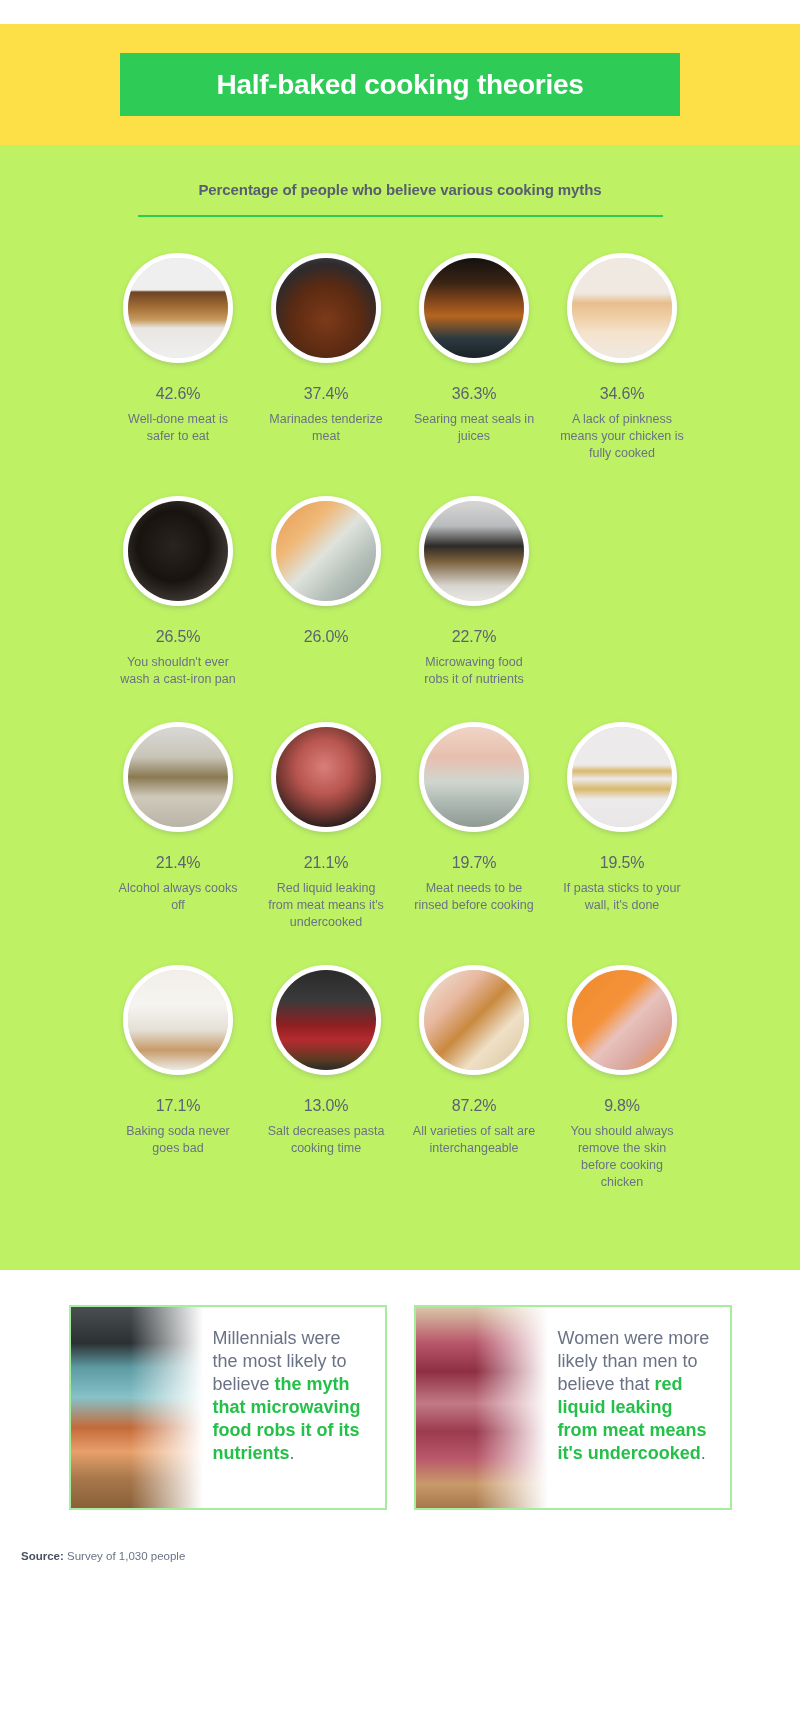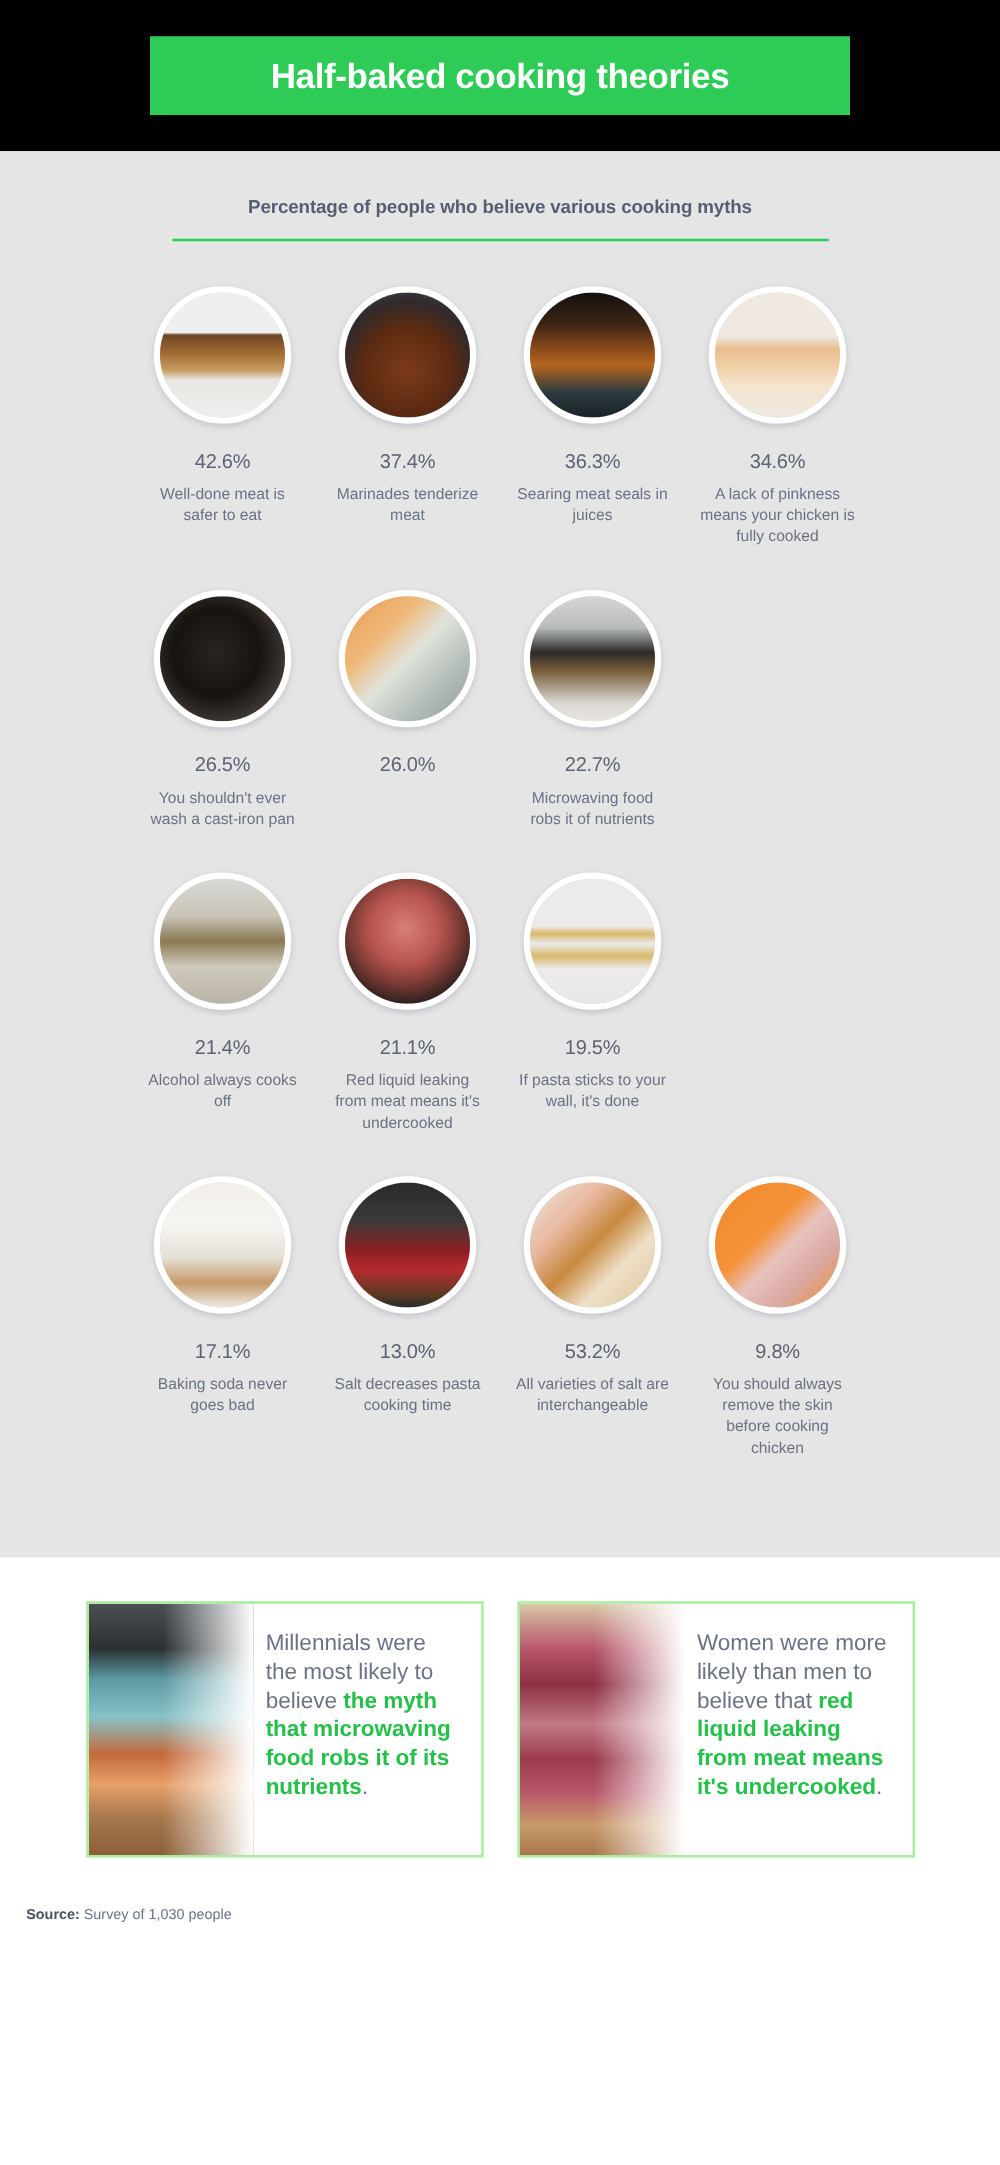--- a/index.html
+++ b/index.html
@@ -6,44 +6,45 @@
   html, body {
     width:800px; height:1732px;
     font-family:"Liberation Sans", sans-serif;
     background:#ffffff;
     overflow:hidden;
   }
   .page { width:800px; height:1732px; position:relative; background:#ffffff; }
 
   
   .header {
-    background:#000000;
+    background:#fde047;
     height:121px;
     display:flex;
     align-items:center;
     justify-content:center;
+    margin-top:24px;
   }
   .title-plate {
     background:#2ecc57;
     width:560px;
     height:63px;
     display:flex;
     align-items:center;
     justify-content:center;
   }
   .title-plate .title-text {
     color:#ffffff;
     font-size:28px;
     font-weight:bold;
     letter-spacing:-0.3px;
   }
 
   
   .panel {
-    background:#e5e5e5;
+    background:#bef264;
     padding-top:36px;
     padding-bottom:30px;
     height:1125px;
   }
   .subtitle-wrap { text-align:center; }
   .subtitle {
     font-size:15px;
     font-weight:bold;
     color:#575e70;
     letter-spacing:-0.1px;
@@ -236,20 +237,27 @@
         </div>
         <div class="cell">
           <div class="photo">
             <div class="img ph10"></div>
           </div>
           <div class="pct">21.1%</div>
           <div class="label">Red liquid leaking from meat means it's undercooked</div>
         </div>
         <div class="cell">
           <div class="photo">
+            <div class="img ph11"></div>
+          </div>
+          <div class="pct">19.7%</div>
+          <div class="label">Meat needs to be rinsed before cooking</div>
+        </div>
+        <div class="cell">
+          <div class="photo">
             <div class="img ph12"></div>
           </div>
           <div class="pct">19.5%</div>
           <div class="label">If pasta sticks to your wall, it's done</div>
         </div>
         <div class="rowgap"></div>
         <div class="cell">
           <div class="photo">
             <div class="img ph13"></div>
           </div>
@@ -260,21 +268,21 @@
           <div class="photo">
             <div class="img ph14"></div>
           </div>
           <div class="pct">13.0%</div>
           <div class="label">Salt decreases pasta cooking time</div>
         </div>
         <div class="cell">
           <div class="photo">
             <div class="img ph15"></div>
           </div>
-          <div class="pct">53.2%</div>
+          <div class="pct">87.2%</div>
           <div class="label">All varieties of salt are interchangeable</div>
         </div>
         <div class="cell">
           <div class="photo">
             <div class="img ph16"></div>
           </div>
           <div class="pct">9.8%</div>
           <div class="label">You should always remove the skin before cooking chicken</div>
         </div>
       </div>

